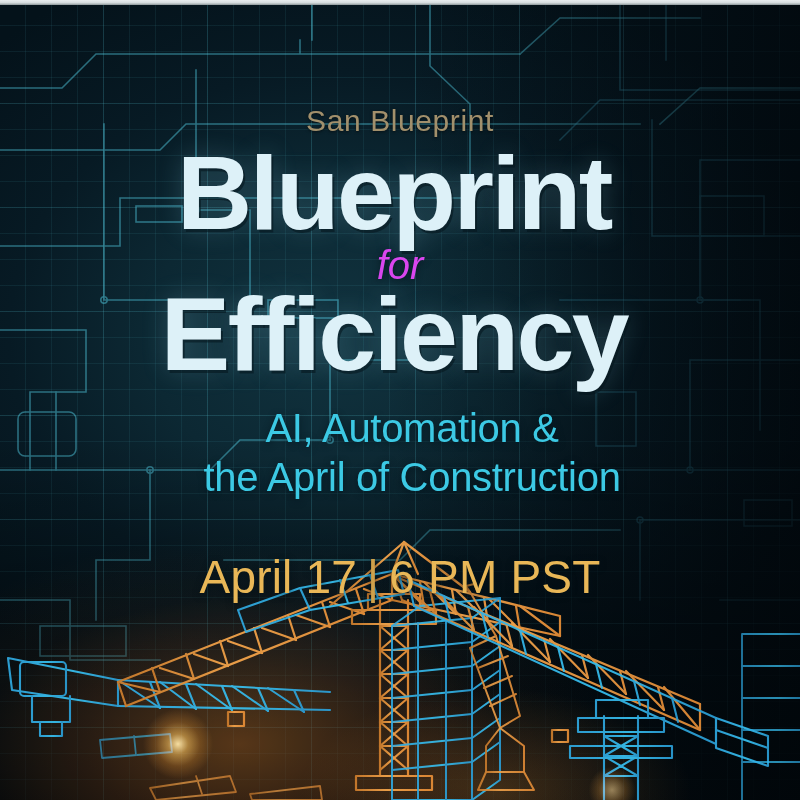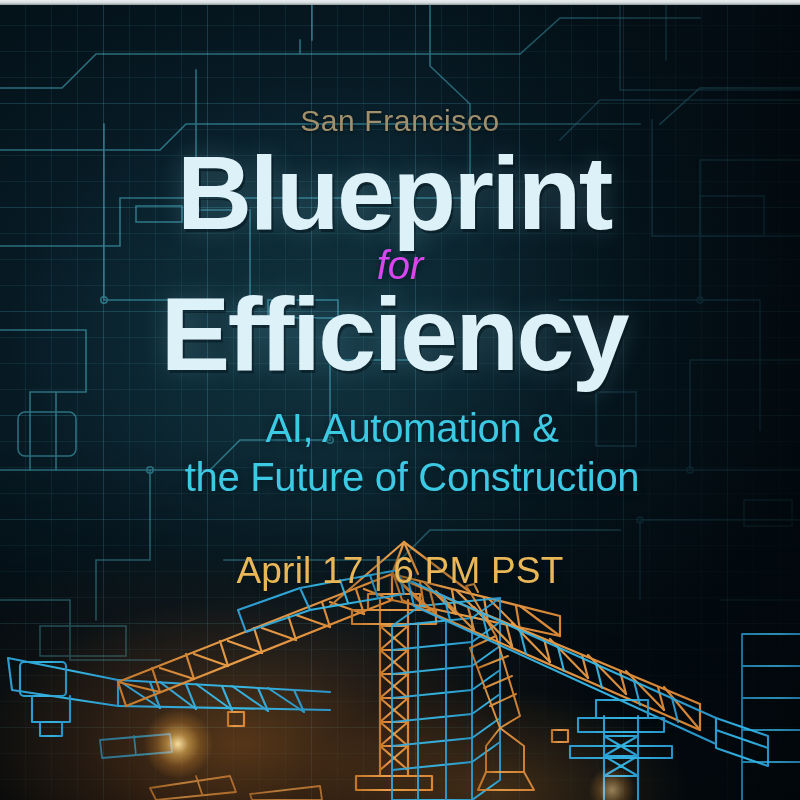--- a/index.html
+++ b/index.html
@@ -134,21 +134,21 @@
     letter-spacing: -0.3px;
     color: #3cc9e4;
     text-shadow: 0 2px 7px rgba(2,18,26,0.72);
     padding-left: 24px;
   }
   #subtitle .sub-row { display: block; }
 
   #datetime {
     position: absolute;
     top: 550px; left: 0; right: 0;
-    font-size: 37px;
+    font-size: 46px;
     font-weight: 500;
     letter-spacing: 0.2px;
     color: #e9b757;
     text-shadow: 0 2px 7px rgba(4,16,22,0.8);
   }
   #datetime .sep {
     color: #cfa04a;
     padding: 0 10px;
     font-weight: 300;
   }
@@ -357,31 +357,31 @@
         <path d="M100 200 L170 194 L172 212 L102 218 Z"></path>
         <path d="M134 196 L136 215"></path>
       </g>
     </svg>
   </div>
 
   <div class="layer" id="bg-spark"></div>
 
   <div id="content">
 
-    <div id="city">San Francisco</div>
+    <div id="city">San Blueprint</div>
 
     <div class="title-line" id="title-1">Blueprint</div>
 
     <div id="for-word">for</div>
 
     <div class="title-line" id="title-2">Efficiency</div>
 
     <div id="subtitle">
       <span class="sub-row">AI, Automation &amp;</span>
-      <span class="sub-row">the Future of Construction</span>
+      <span class="sub-row">the April of Construction</span>
     </div>
 
     <div id="datetime">
       <span>April 17</span><span class="sep">|</span><span>6 PM PST</span>
     </div>
 
   </div>
 
   <div id="top-strip"></div>
 

